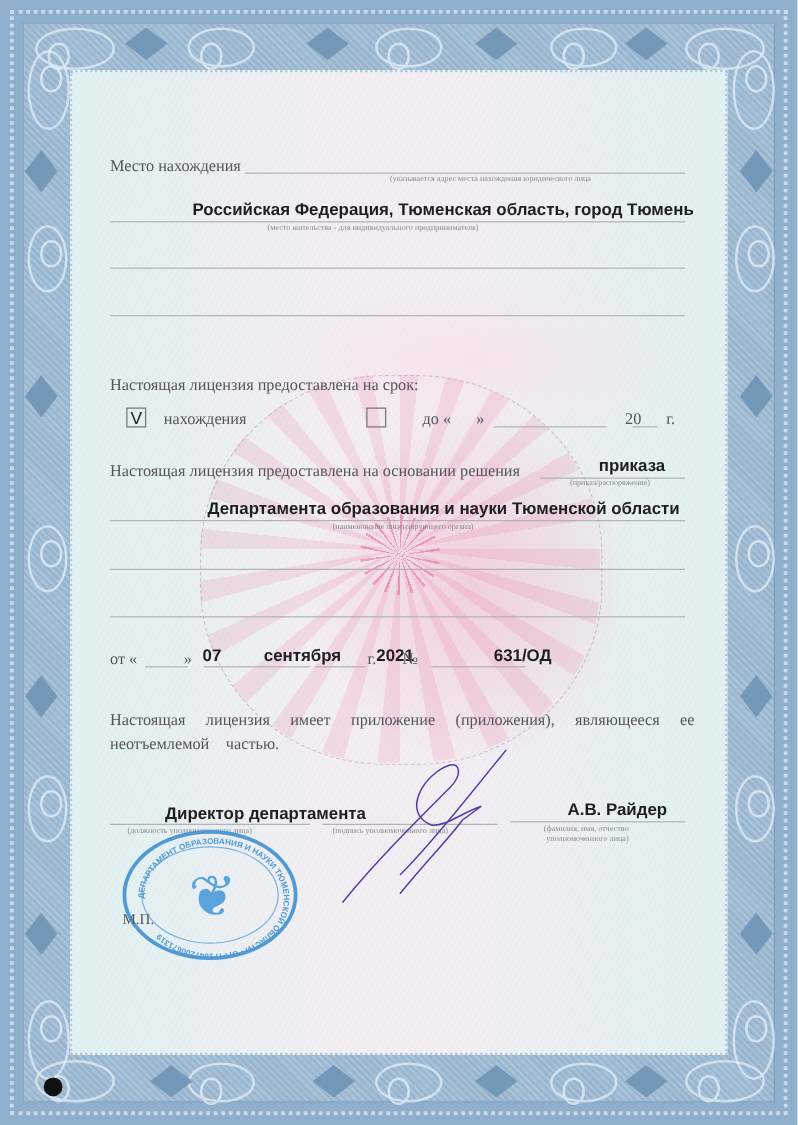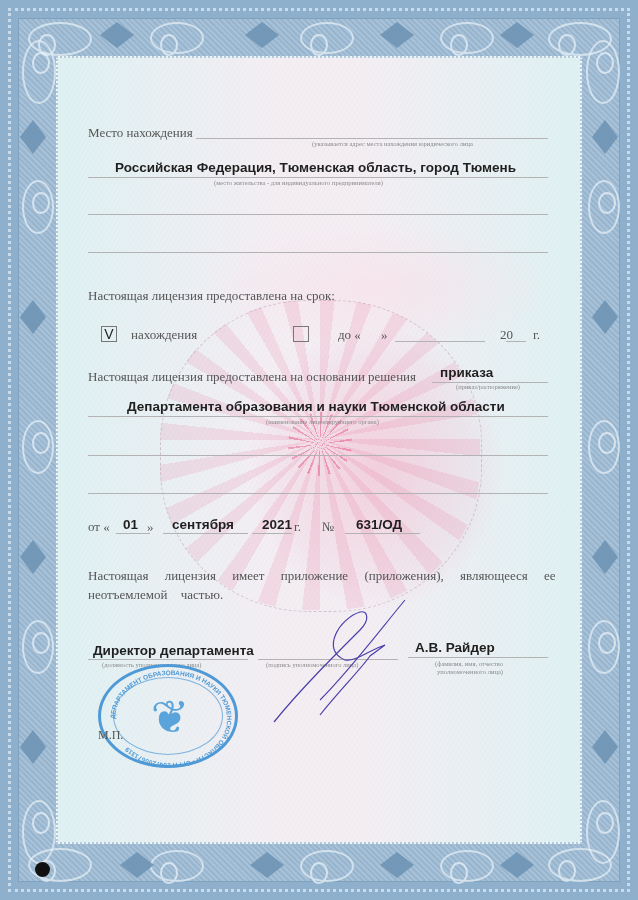--- a/index.html
+++ b/index.html
@@ -20,21 +20,21 @@
         linear-gradient(90deg, #dff1f2, #f4eef3 40%, #f4eef3 60%, #dff1f2);
   }
   .rosette { position:absolute; left:160px; top:300px; width:320px; height:310px; border-radius:46%;
       background: repeating-conic-gradient(from 0deg at 50% 45%, rgba(230,110,150,0.18) 0 6deg, rgba(255,255,255,0) 6deg 15deg);
       opacity:0.9; }
   .rosette-outline { position:absolute; left:160px; top:300px; width:320px; height:310px; border-radius:46%; border:1px dashed rgba(180,150,170,0.5); }
   .rosette-center { position:absolute; left:288px; top:412px; width:64px; height:64px; border-radius:50%;
       background: repeating-conic-gradient(rgba(230,80,130,0.45) 0 4deg, rgba(255,255,255,0) 4deg 20deg); }
   .t { position:absolute; color:#555; font-size:13px; white-space:nowrap; }
   .sm { position:absolute; color:#8a8a8a; font-size:6.5px; white-space:nowrap; }
-  .b { position:absolute; color:#1f1f1f; font-family:"Liberation Sans", sans-serif; font-weight:bold; font-size:13.5px; white-space:nowrap; }
+  .b { position:absolute; color:#1f1f1f; font-family:"Liberation Sans", sans-serif; font-weight:bold; font-size:13.5px; white-space:nowrap;margin-left:39px; }
   .line { position:absolute; height:0; border-top:1px solid #b3b3b3; }
   .box { position:absolute; width:16px; height:16px; border:1px solid #777; box-sizing:border-box; }
   .box-v { font-family:"Liberation Sans", sans-serif; font-size:14px; color:#222; text-align:center; line-height:15px; }
   .stamp { position:absolute; left:98px; top:664px; width:140px; height:104px; border-radius:50%; border:3px solid #4f9ad6; box-sizing:border-box; }
   .stamp-inner { position:absolute; left:12px; top:10px; right:12px; bottom:10px; border-radius:50%; border:1px solid #7bb3e0; }
   .stamp-eagle { position:absolute; left:44px; top:22px; width:50px; height:56px; color:#5ba3db; font-size:46px; line-height:56px; text-align:center; font-family:"DejaVu Sans", sans-serif; }
   .stamp-text { position:absolute; left:0; top:0; width:140px; height:104px; }
   .hole { position:absolute; left:35px; top:862px; width:15px; height:15px; border-radius:50%; background:#111; }
 </style>
 </head>
@@ -91,21 +91,21 @@
 
 <div class="t" style="left:88px;top:125px;">Место нахождения</div>
 <div class="line" style="left:196px;top:138px;width:352px;"></div>
 <div class="sm" style="left:312px;top:140px;">(указывается адрес места нахождения юридического лица</div>
 <div class="b" style="left:115px;top:160px;">Российская Федерация, Тюменская область, город Тюмень</div>
 <div class="line" style="left:88px;top:177px;width:460px;"></div>
 <div class="sm" style="left:214px;top:179px;">(место жительства - для индивидуального предпринимателя)</div>
 <div class="line" style="left:88px;top:214px;width:460px;"></div>
 <div class="line" style="left:88px;top:252px;width:460px;"></div>
 
-<div class="t" style="left:88px;top:288px;">Настоящая лицензия предоставлена на срок:</div>
+<div class="t" style="left:88px;top:300px;">Настоящая лицензия предоставлена на срок:</div>
 <div class="box box-v" style="left:101px;top:326px;">V</div>
 <div class="t" style="left:131px;top:327px;">нахождения</div>
 <div class="box" style="left:293px;top:326px;"></div>
 <div class="t" style="left:338px;top:327px;">до «</div>
 <div class="t" style="left:381px;top:327px;">»</div>
 <div class="line" style="left:395px;top:341px;width:90px;"></div>
 <div class="t" style="left:500px;top:327px;">20</div>
 <div class="line" style="left:506px;top:341px;width:20px;"></div>
 <div class="t" style="left:533px;top:327px;">г.</div>
 
@@ -113,21 +113,21 @@
 <div class="b" style="left:440px;top:365px;">приказа</div>
 <div class="line" style="left:432px;top:382px;width:116px;"></div>
 <div class="sm" style="left:456px;top:383px;">(приказ/распоряжение)</div>
 <div class="b" style="left:127px;top:399px;">Департамента образования и науки Тюменской области</div>
 <div class="line" style="left:88px;top:416px;width:460px;"></div>
 <div class="sm" style="left:266px;top:418px;">(наименование лицензирующего органа)</div>
 <div class="line" style="left:88px;top:455px;width:460px;"></div>
 <div class="line" style="left:88px;top:493px;width:460px;"></div>
 
 <div class="t" style="left:88px;top:519px;">от «</div>
-<div class="b" style="left:123px;top:517px;">01</div>
+<div class="b" style="left:123px;top:517px;">07</div>
 <div class="line" style="left:116px;top:533px;width:34px;"></div>
 <div class="t" style="left:147px;top:519px;">»</div>
 <div class="b" style="left:172px;top:517px;">сентября</div>
 <div class="line" style="left:163px;top:533px;width:85px;"></div>
 <div class="b" style="left:262px;top:517px;">2021</div>
 <div class="line" style="left:252px;top:533px;width:40px;"></div>
 <div class="t" style="left:294px;top:519px;">г.</div>
 <div class="t" style="left:322px;top:519px;">№</div>
 <div class="b" style="left:356px;top:517px;">631/ОД</div>
 <div class="line" style="left:345px;top:533px;width:75px;"></div>

